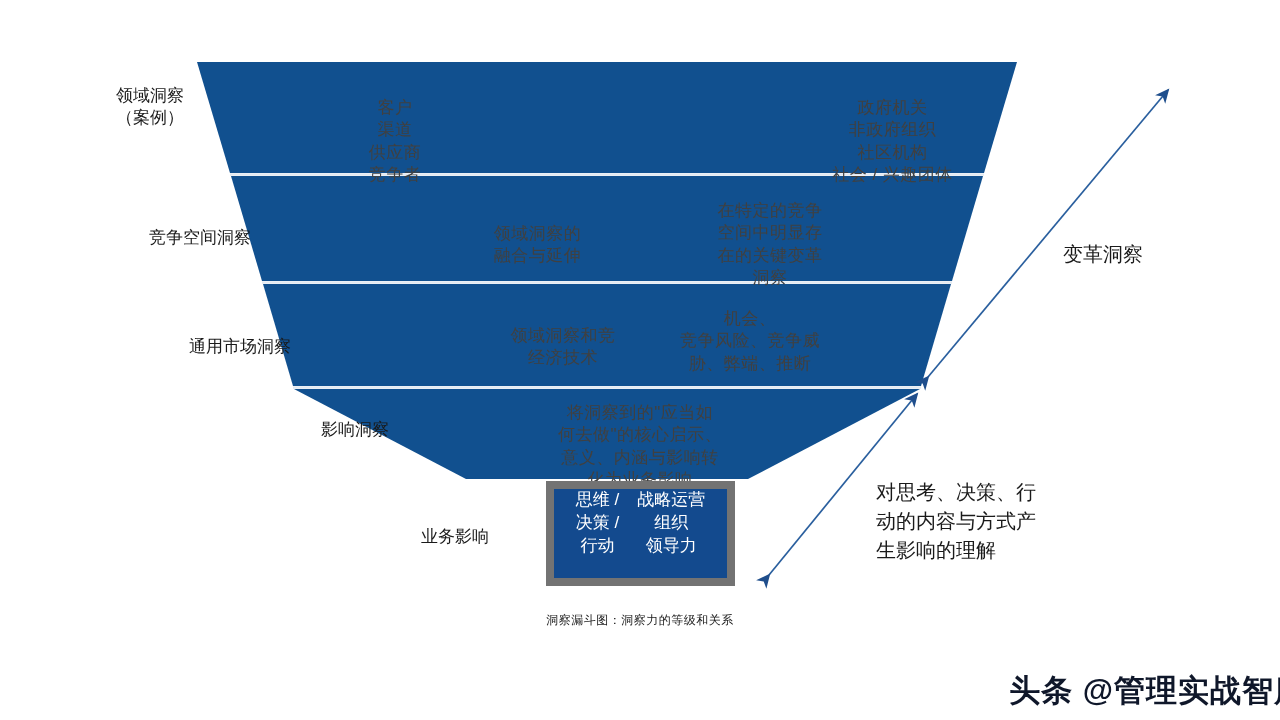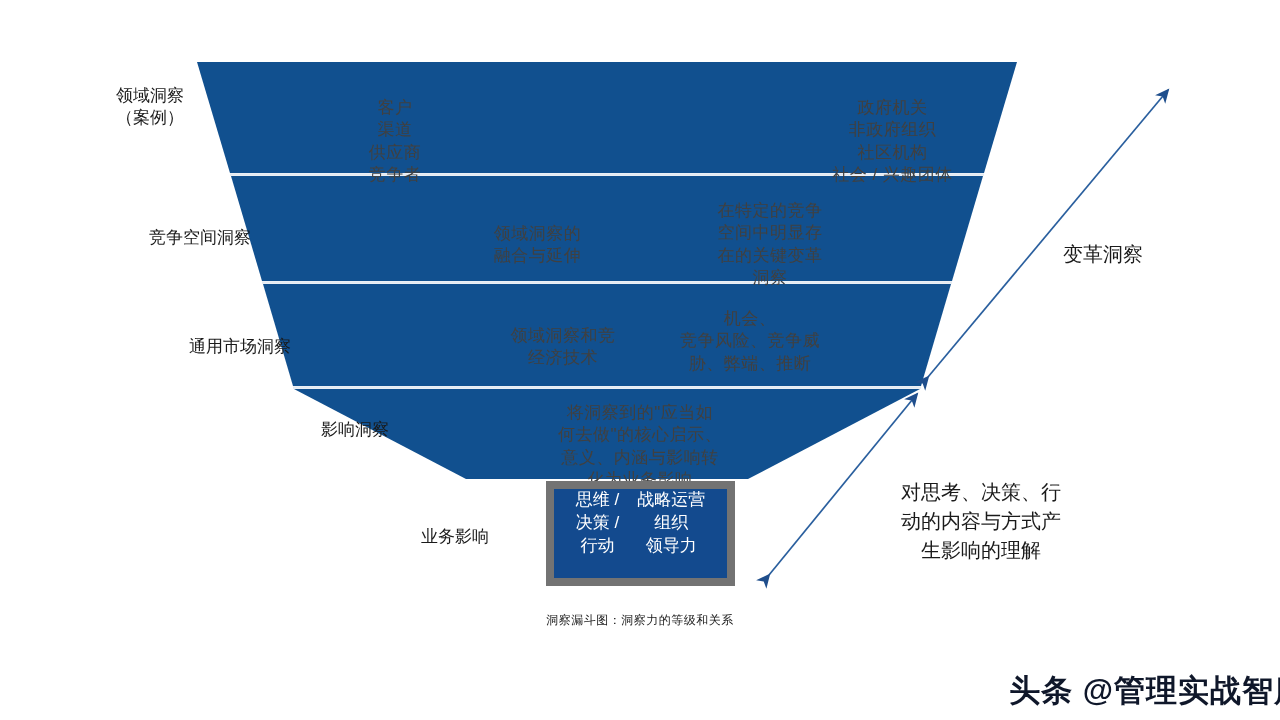--- a/index.html
+++ b/index.html
@@ -187,21 +187,21 @@
 决策 /
 行动</div>
       <div class="col">战略运营
 组织
 领导力</div>
     </div>
   </div>
 
   <div class="side-label" style="left:1063px; top:240px; width:160px; text-align:left;">变革洞察</div>
 
-  <div class="side-label" style="left:876px; top:478px; width:210px; text-align:center;">对思考、决策、行
+  <div class="side-label" style="left:876px; top:478px; width:210px; text-align:left;">对思考、决策、行
 动的内容与方式产
 生影响的理解</div>
 
   <div id="caption">洞察漏斗图：洞察力的等级和关系</div>
 
   <div id="watermark">头条 @管理实战智库</div>
 
 </div>
 
 </body></html>

